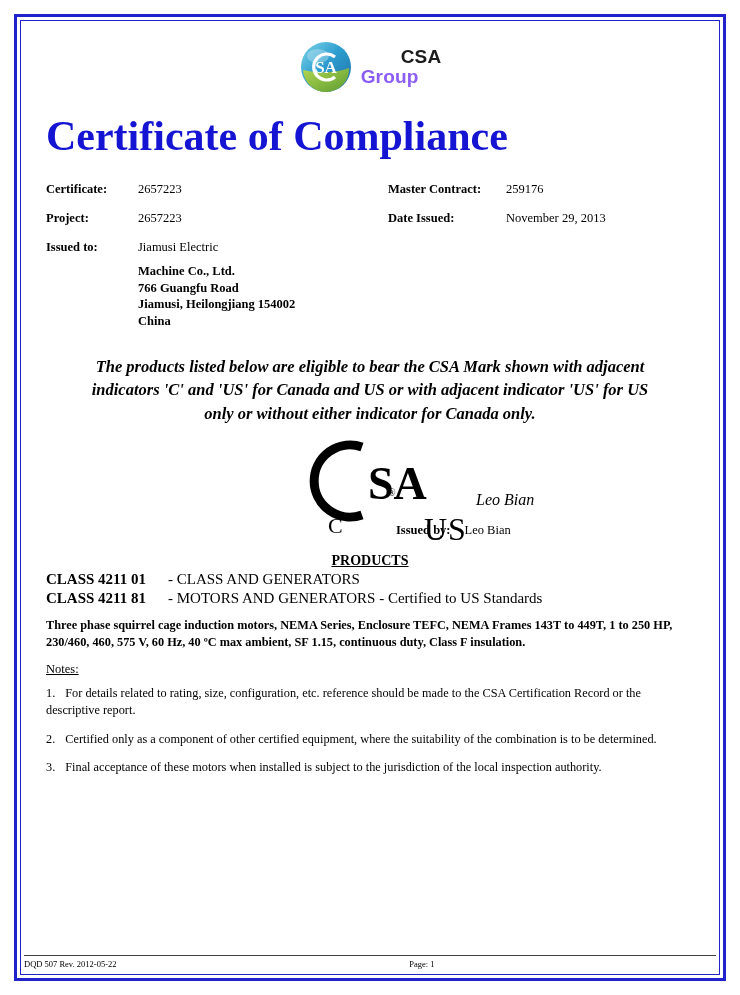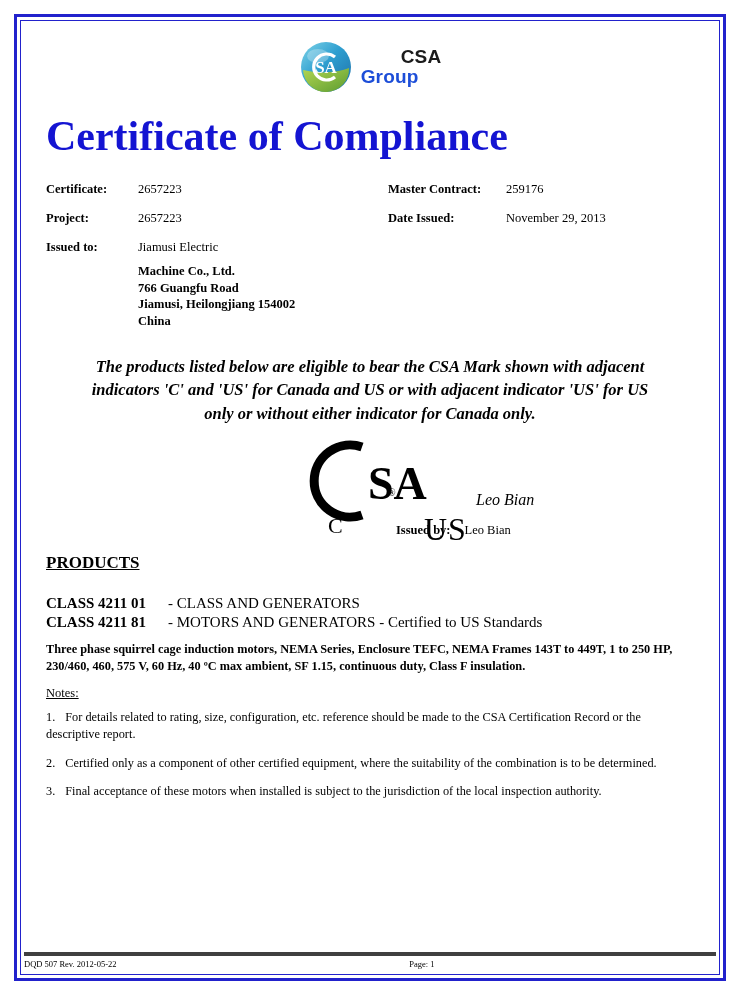--- a/index.html
+++ b/index.html
@@ -65,21 +65,21 @@
     font-size: 19px;
     font-weight: bold;
     color: #1b1b1b;
     letter-spacing: 0.2px;
     margin-left: 40px;
   }
   .logo-text .l2 {
     font-family: "Liberation Sans", sans-serif;
     font-size: 19px;
     font-weight: bold;
-    color: #1d4ed8;
+    color: #8b5cf6;
     letter-spacing: 0.2px;
   }
 
   
   .doc-title {
     text-align: left;
     color: #1414d2;
     font-family: "Liberation Serif", serif;
     font-weight: bold;
     font-size: 42px;
@@ -186,24 +186,25 @@
     left: 350px;
     top: 84px;
     font-size: 12.5px;
   }
   .issued-by b { font-weight: bold; }
   .issued-by span.nm { margin-left: 14px; font-weight: normal; }
 
   
   .products-head {
     font-weight: bold;
-    font-size: 17px;
+    font-size: 14px;
     text-decoration: underline;
     margin-top: 6px;
-    margin-bottom: 22px;
+    margin-bottom: 2px;
+    text-align: center;
   }
   .class-row {
     display: flex;
     font-size: 15px;
     margin-bottom: 2px;
   }
   .class-code {
     font-weight: bold;
     width: 122px;
     flex: none;
@@ -229,21 +230,21 @@
     margin-bottom: 12px;
   }
   .note .num { margin-right: 10px; }
 
   
   .footer {
     position: absolute;
     left: 24px;
     right: 24px;
     bottom: 26px;
-    border-top: 4px solid #404040;
+    border-top: 1px solid #404040;
     padding-top: 3px;
     font-size: 8.5px;
     display: flex;
   }
   .footer .f-left { width: 45%; text-align: left; }
   .footer .f-center { width: 25%; text-align: center; }
   .footer .f-right { width: 30%; text-align: right; }
 </style>
 </head>
 <body>

